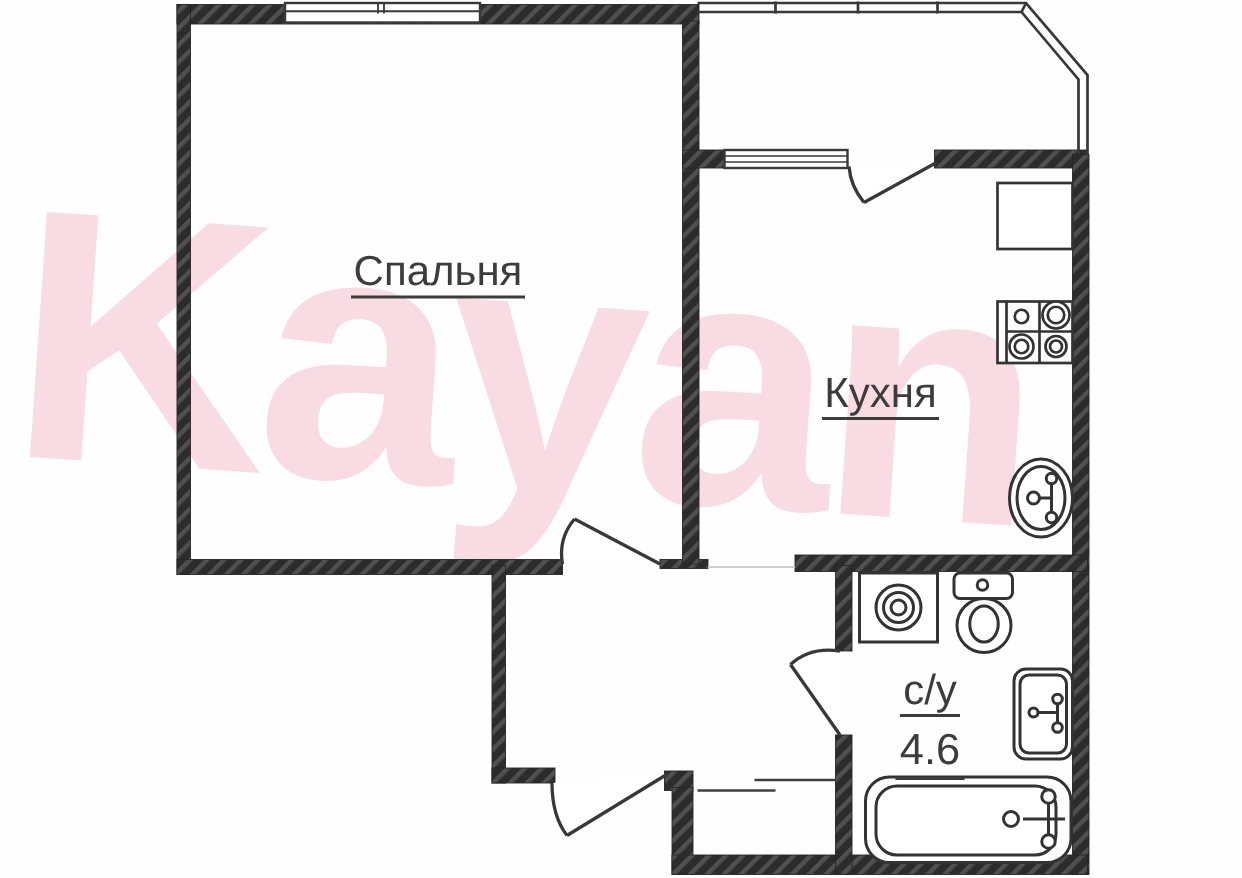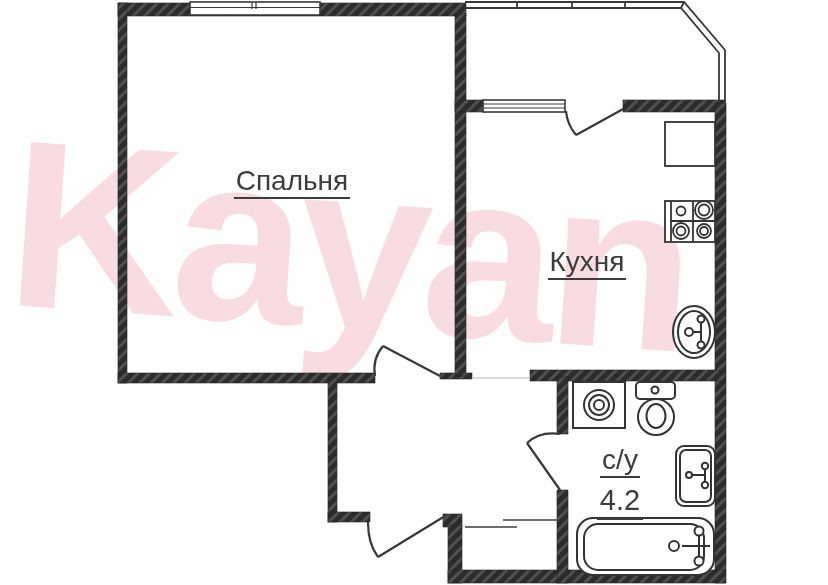--- a/index.html
+++ b/index.html
@@ -185,16 +185,16 @@
     <span class="rl-name">Спальня</span>
   </div>
 
   <div class="room-label" style="left:487px;top:211px;margin-top:36px;">
     <span class="rl-name">Кухня</span>
   </div>
 
 
   <div class="room-label" style="left:520px;top:445px;text-align:center;">
     <span class="rl-name">с/у</span>
-    <span class="rl-area">4.2</span>
+    <span class="rl-area">4.6</span>
   </div>
 
 </div>
 
 </body></html>

